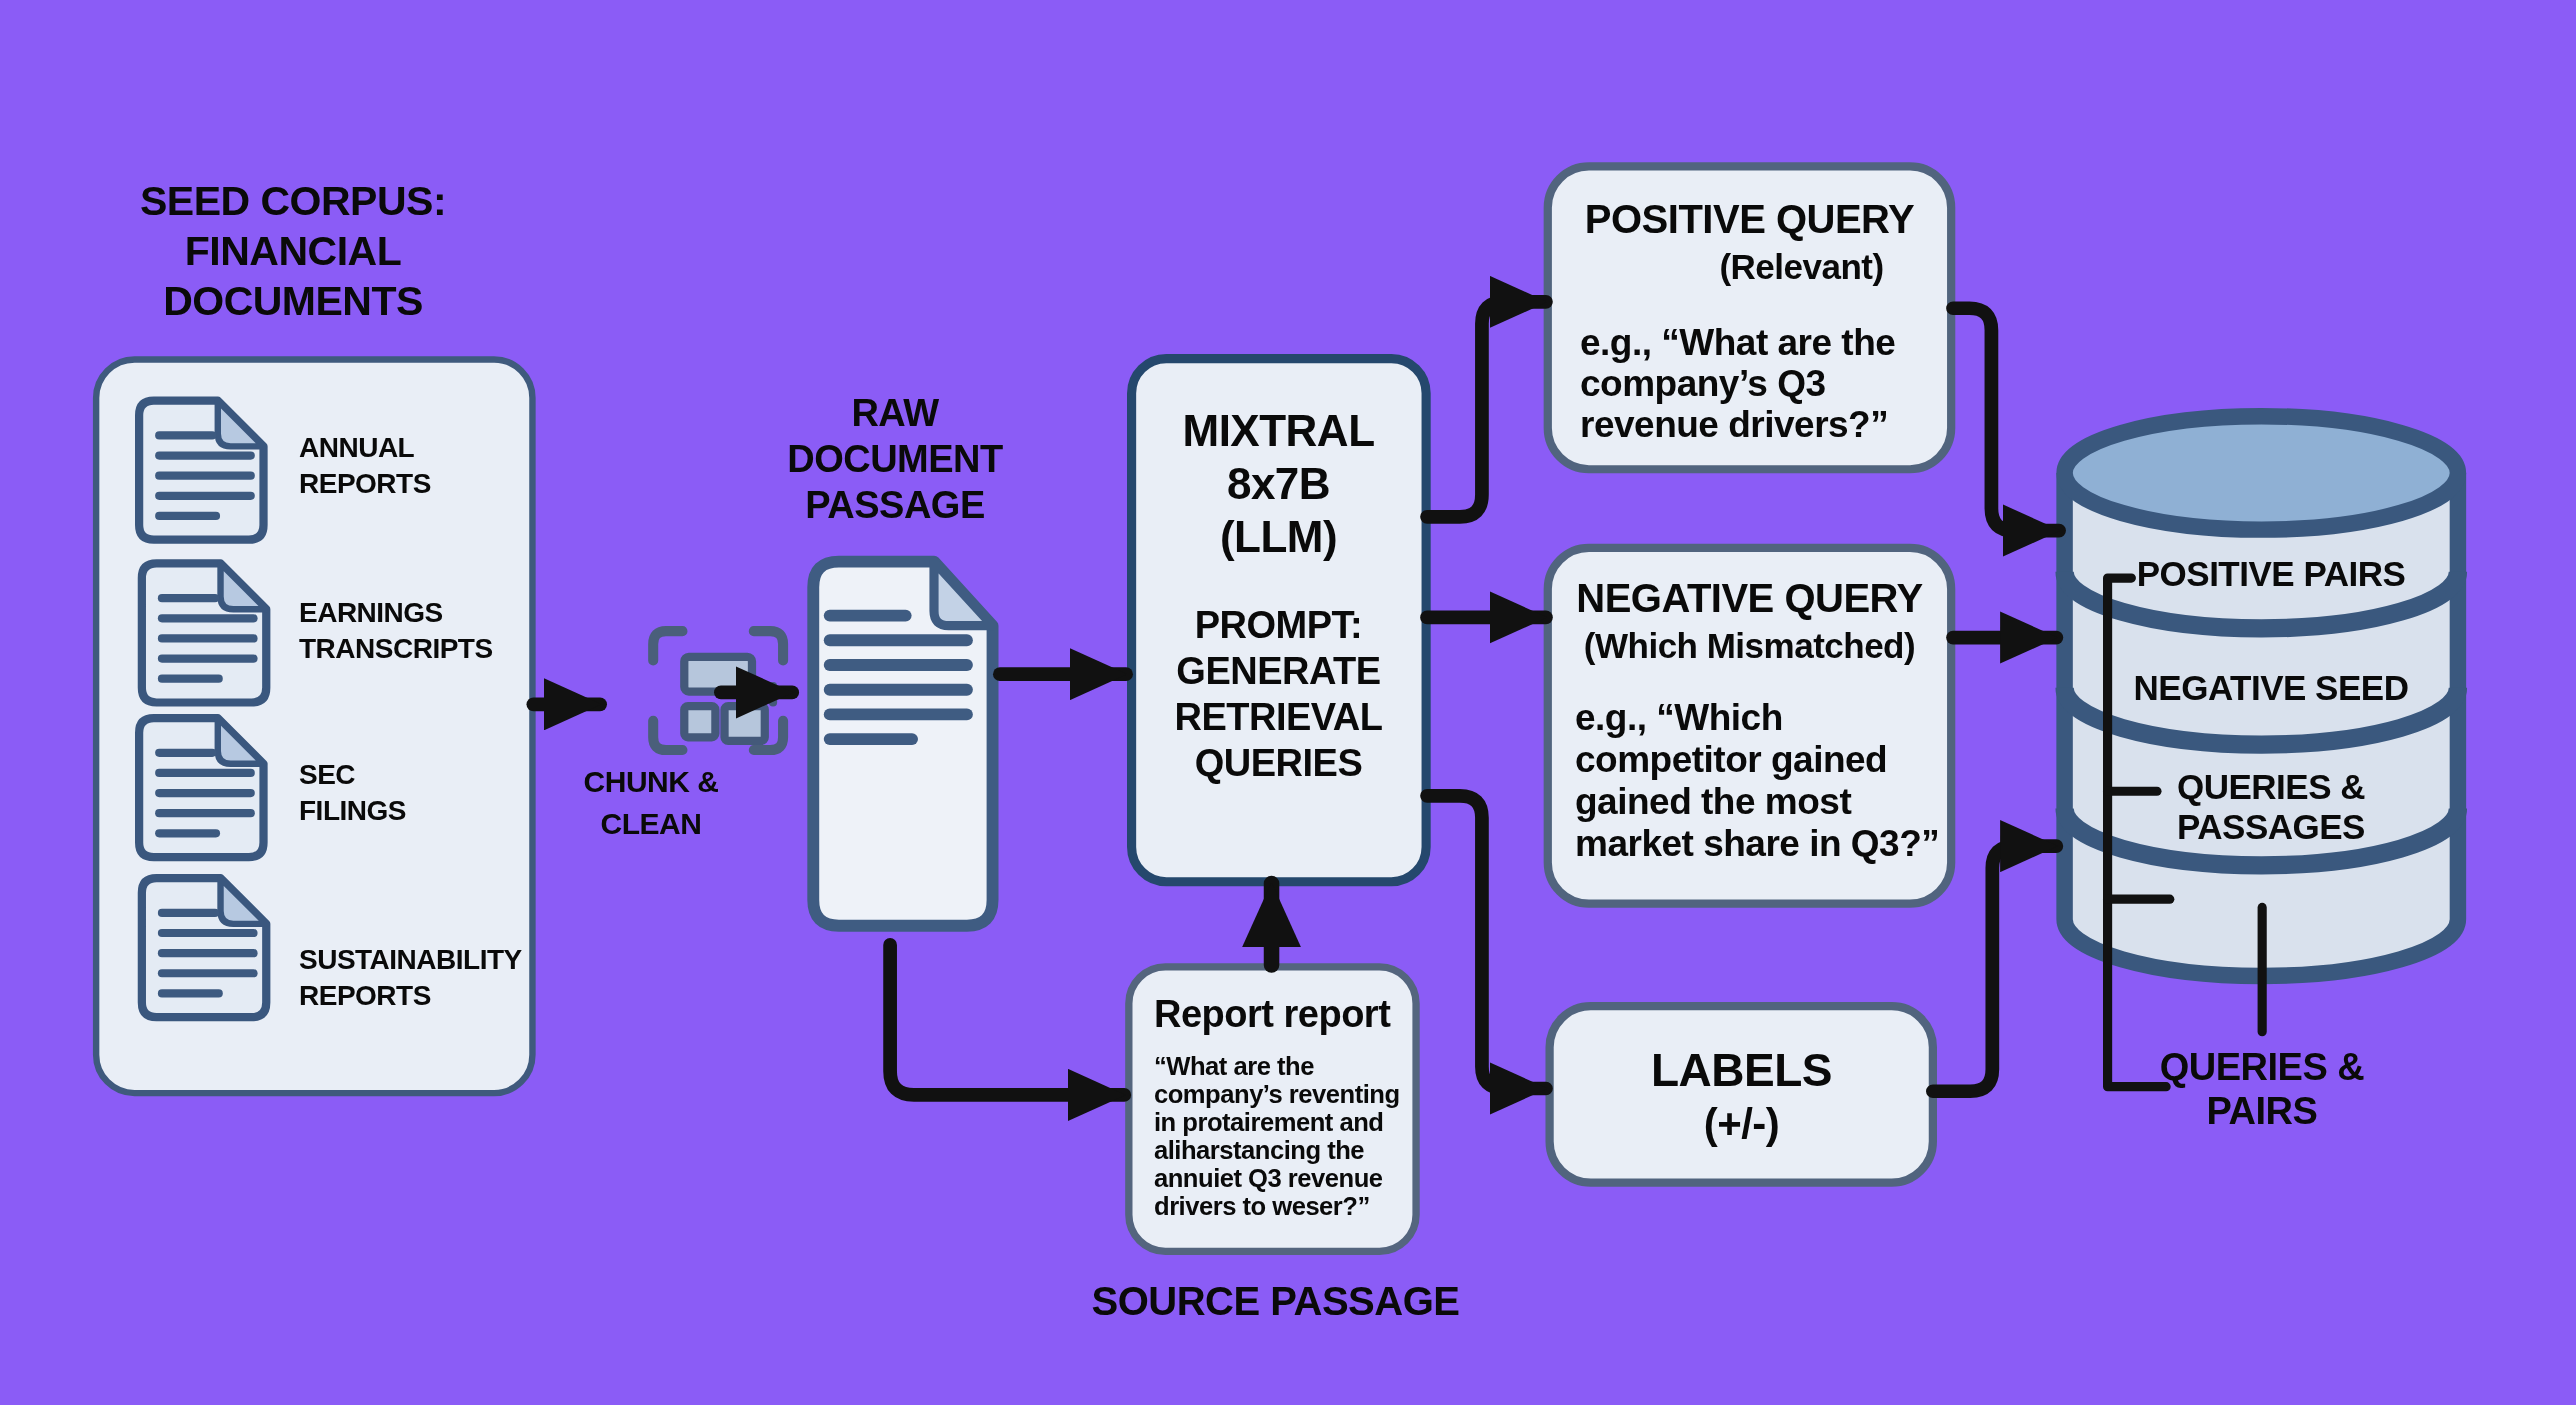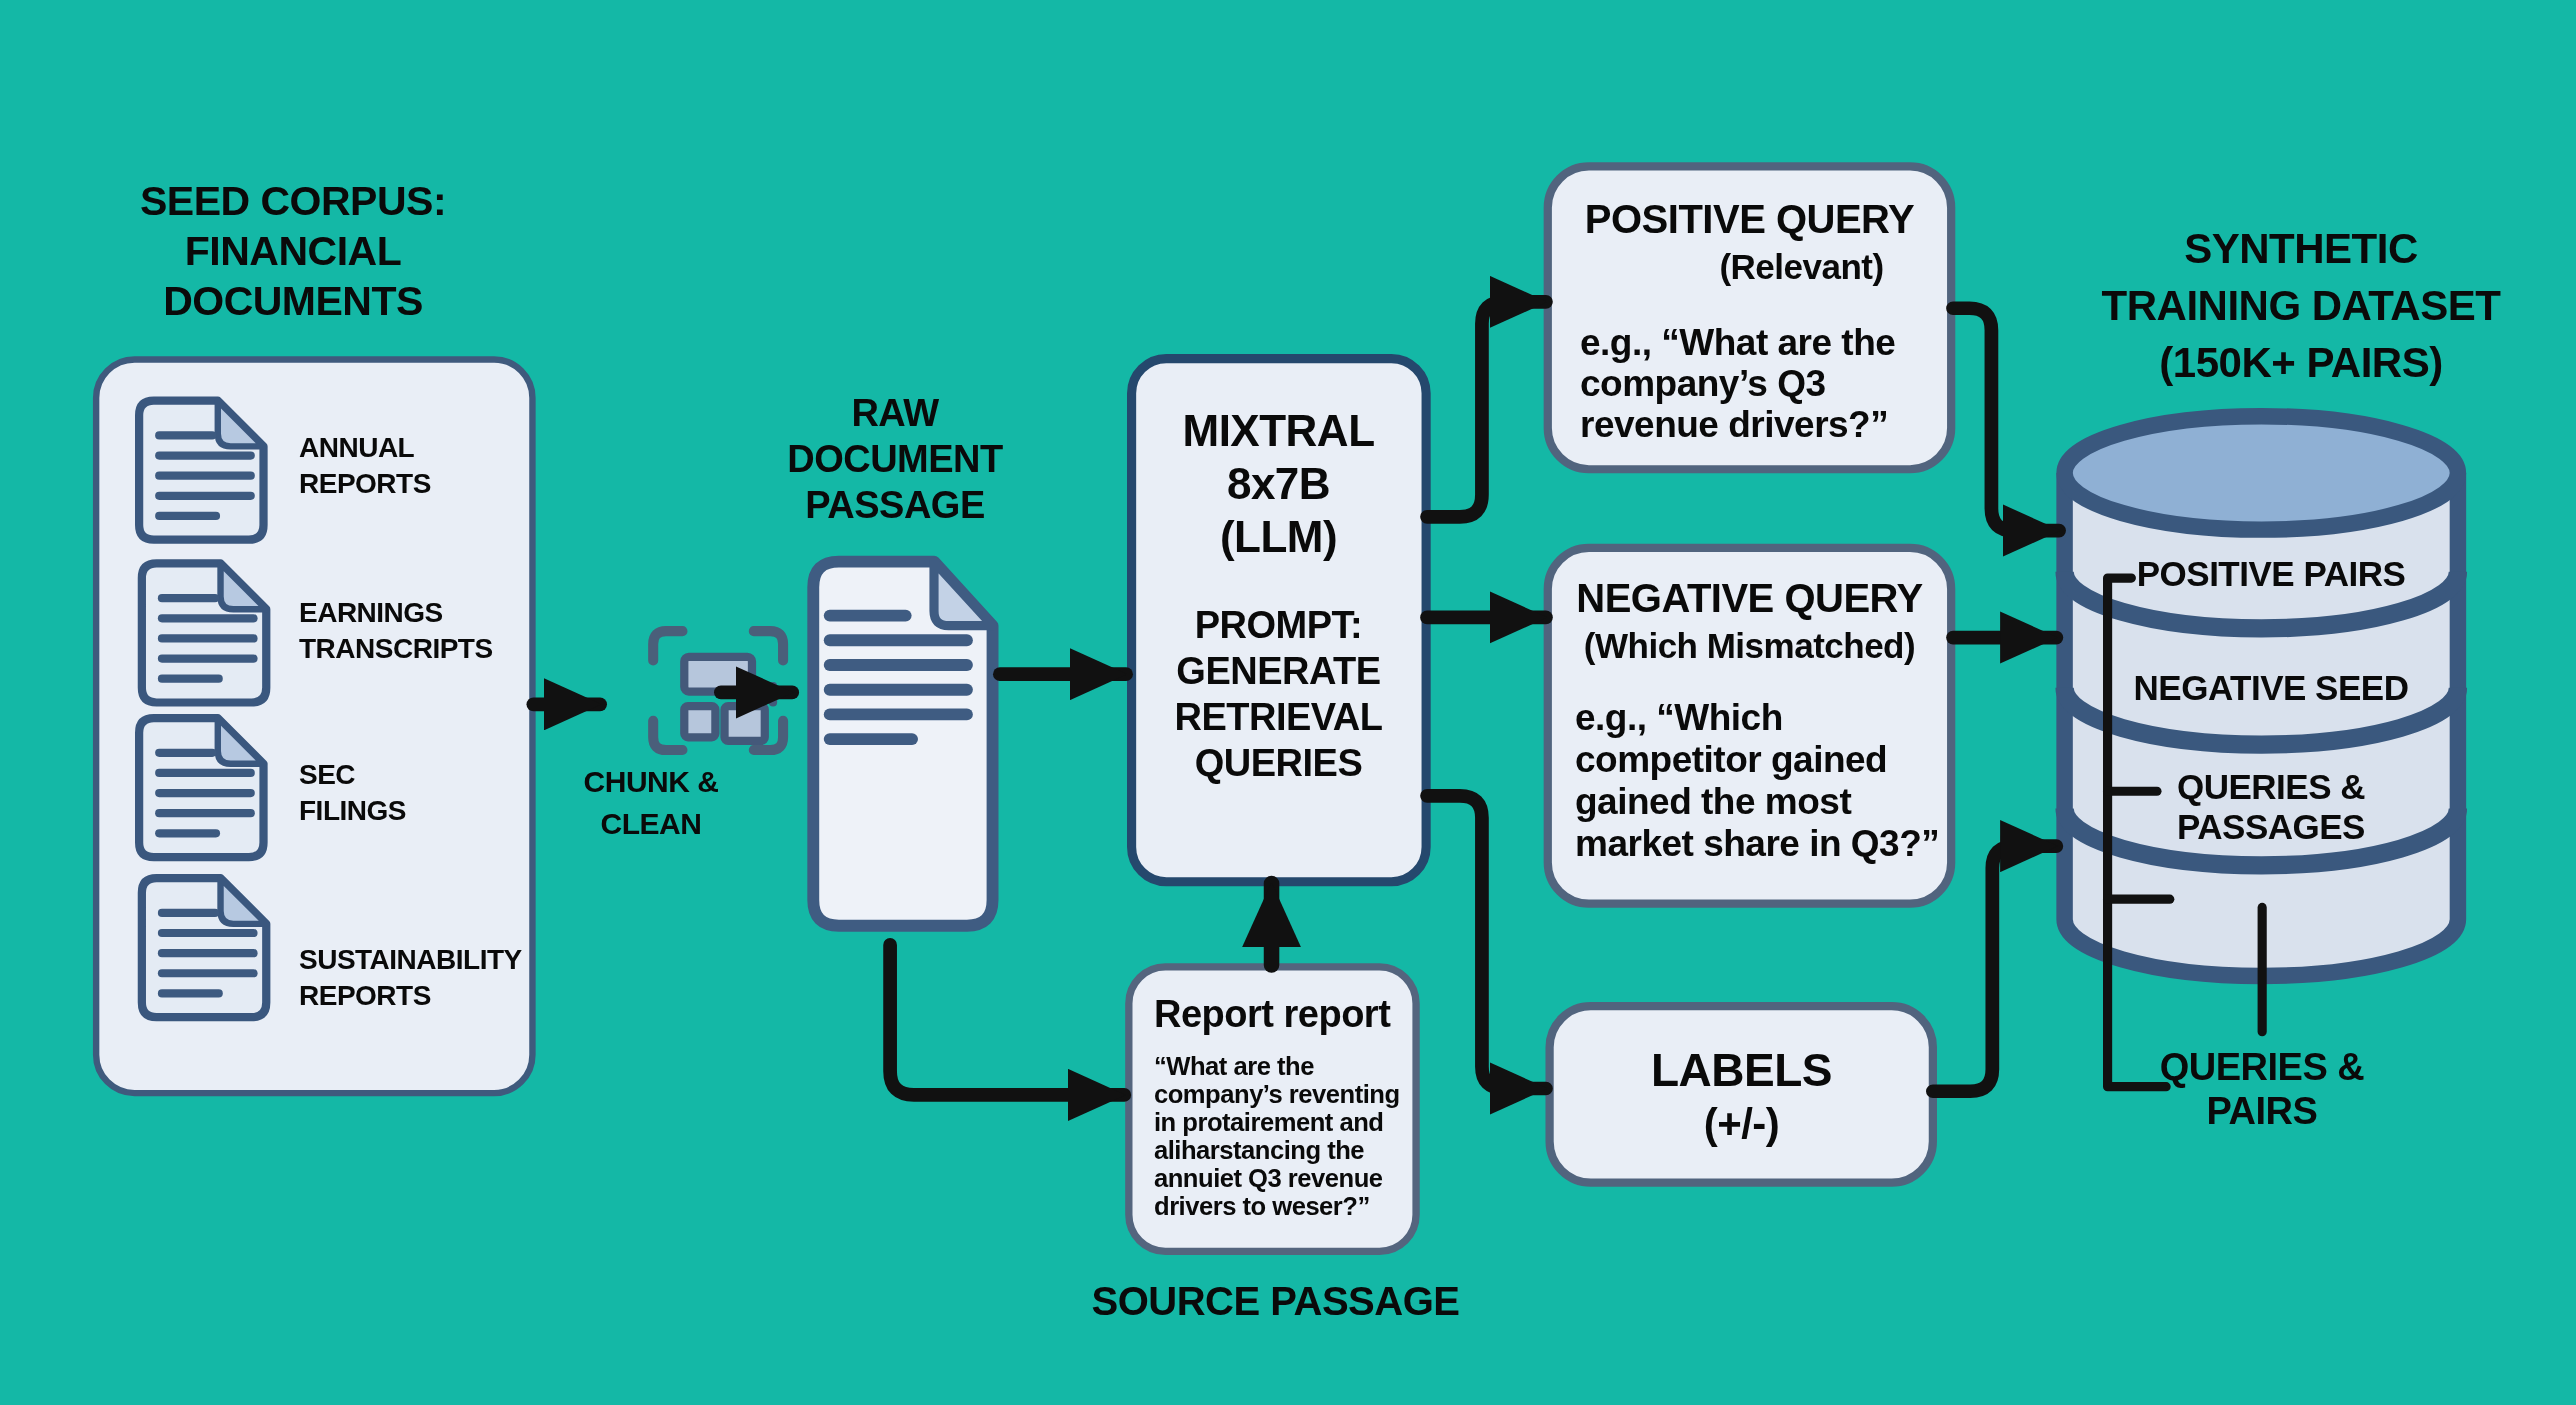--- a/index.html
+++ b/index.html
@@ -1,16 +1,16 @@
 <!DOCTYPE html>
 <html style="font-size:14.6px"><head>
 <meta charset="utf-8">
 <style>
   html,body{margin:0;padding:0;background:#fbfcfd;}
-  #canvas{position:relative;width:2576px;height:1405px;background:#14b8a6;overflow:hidden;
+  #canvas{position:relative;width:2576px;height:1405px;background:#8b5cf6;overflow:hidden;
           font-family:"Liberation Sans","DejaVu Sans",sans-serif;}
   svg{position:absolute;left:0;top:0;}
   .t{position:absolute;font-weight:bold;white-space:pre-line;color:#0a0a0a;letter-spacing:-0.5px;}
   .c{text-align:center;}
   #seed-title{left:78px;top:176px;width:430px;font-size:41px;line-height:50px;}
   .doc-label{left:299px;width:302px;font-size:28px;line-height:36px;}
   #doc-label-0{top:430px}#doc-label-1{top:595px}#doc-label-2{top:757px}#doc-label-3{top:942px}
   #chunk-label{left:514px;top:761px;width:274px;font-size:30px;line-height:42px;}
   #raw-label{left:758px;top:390px;width:274px;font-size:38px;line-height:46px;}
   #llm-title{left:1136px;top:404px;width:285px;font-size:44px;line-height:53px;text-align:center;}
@@ -183,23 +183,20 @@
 
   <div class="t" id="src-head">Report report</div>
   <div class="t" id="src-body">“What are the
 company’s reventing
 in protairement and
 aliharstancing the
 annuiet Q3 revenue
 drivers to weser?”</div>
   <div class="t c" id="src-caption">SOURCE PASSAGE</div>
 
-  <div class="t c" id="ds-title">SYNTHETIC
-TRAINING DATASET
-(150K+ PAIRS)</div>
   <div class="t c band" id="band-0">POSITIVE PAIRS</div>
   <div class="t c band" id="band-1">NEGATIVE SEED</div>
   <div class="t c band" id="band-2">QUERIES &amp;
 PASSAGES</div>
   <div class="t c" id="callout">QUERIES &amp;
 PAIRS</div>
 
 </div>
 
 

